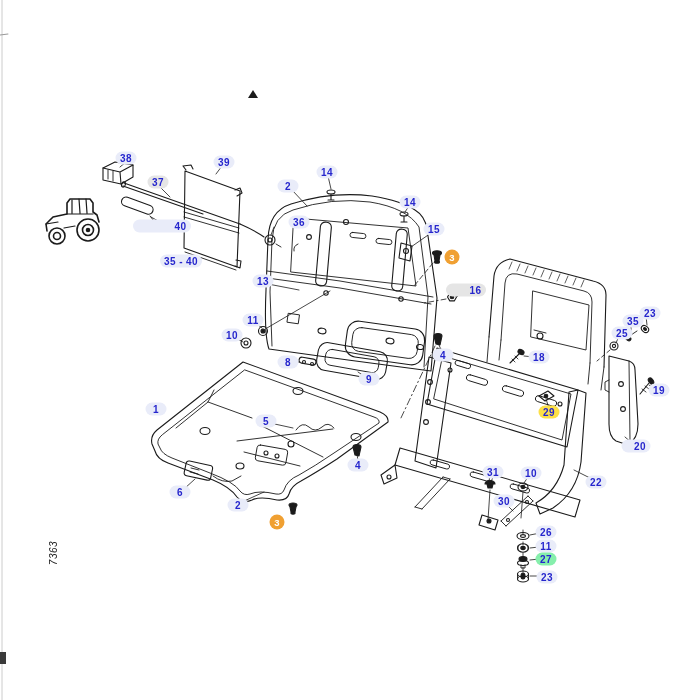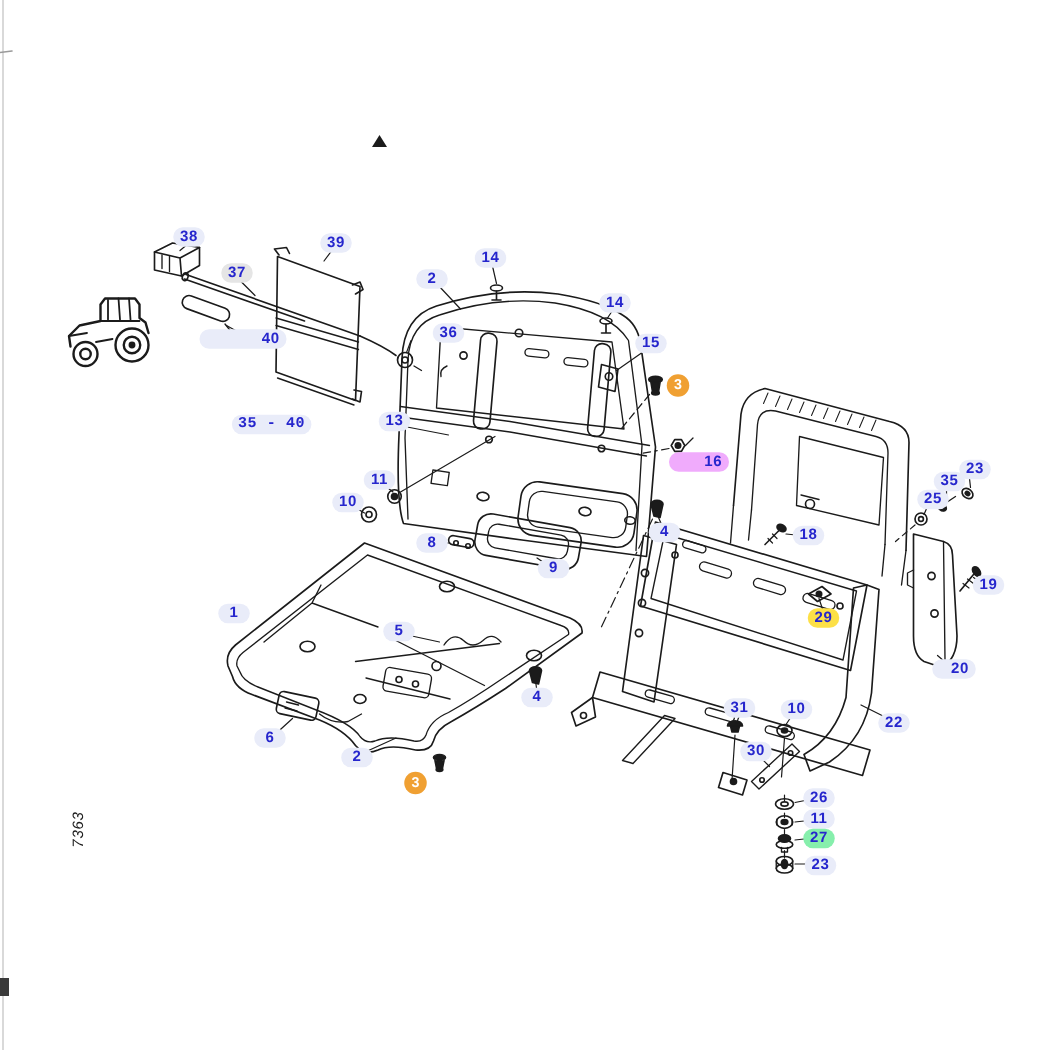--- a/index.html
+++ b/index.html
@@ -327,27 +327,27 @@
     </g>
   </g>
 </svg>
 
 <div style="position:absolute;left:0;top:0;width:700px;height:592px;border-radius:24px;">
       <div class="callout" style="left: 126px; top: 158px; background: rgb(233, 236, 249); color: rgb(38, 38, 205);">38</div>
       <div class="callout" style="left: 158px; top: 182px; background: #e5e5e5; color: rgb(38, 38, 205);">37</div>
       <div class="callout" style="left: 224px; top: 162px; background: rgb(233, 236, 249); color: rgb(38, 38, 205);">39</div>
       <div class="callout" style="left: 162px; top: 226px; background: rgb(233, 236, 249); color: rgb(38, 38, 205); padding-left: 41px;">40</div>
       <div class="callout" style="left: 275px; top: 222px; background: rgb(233, 236, 249); color: rgb(38, 38, 205); margin-left: 24px;">36</div>
-      <div class="callout" style="left: 181px; top: 283px; background: rgb(233, 236, 249); color: rgb(38, 38, 205); font-family: Liberation Mono, monospace;">35 - 40</div>
+      <div class="callout" style="left: 181px; top: 261px; background: rgb(233, 236, 249); color: rgb(38, 38, 205);">35 - 40</div>
       <div class="callout" style="left: 288px; top: 186px; background: rgb(233, 236, 249); color: rgb(38, 38, 205);">2</div>
       <div class="callout" style="left: 327px; top: 172px; background: rgb(233, 236, 249); color: rgb(38, 38, 205);">14</div>
       <div class="callout" style="left: 410px; top: 202px; background: rgb(233, 236, 249); color: rgb(38, 38, 205);">14</div>
       <div class="callout" style="left: 434px; top: 229px; background: rgb(233, 236, 249); color: rgb(38, 38, 205);">15</div>
       <div class="callout highlight" style="left: 452px; top: 257px; background: rgb(240, 160, 50); color: rgb(255, 255, 255);">3</div>
-      <div class="callout" style="left: 466px; top: 308px; background: #f0abfc; color: rgb(38, 38, 205); padding-left: 23px;">16</div>
+      <div class="callout" style="left: 466px; top: 290px; background: #e5e5e5; color: rgb(38, 38, 205); padding-left: 23px;">16</div>
       <div class="callout" style="left: 263px; top: 281px; background: rgb(233, 236, 249); color: rgb(38, 38, 205);">13</div>
       <div class="callout" style="left: 253px; top: 320px; background: rgb(233, 236, 249); color: rgb(38, 38, 205);">11</div>
       <div class="callout" style="left: 232px; top: 335px; background: rgb(233, 236, 249); color: rgb(38, 38, 205);">10</div>
       <div class="callout" style="left: 288px; top: 362px; background: rgb(233, 236, 249); color: rgb(38, 38, 205);">8</div>
       <div class="callout" style="left: 369px; top: 379px; background: rgb(233, 236, 249); color: rgb(38, 38, 205);">9</div>
       <div class="callout" style="left: 443px; top: 355px; background: rgb(233, 236, 249); color: rgb(38, 38, 205);">4</div>
       <div class="callout" style="left: 156px; top: 409px; background: rgb(233, 236, 249); color: rgb(38, 38, 205);">1</div>
       <div class="callout" style="left: 266px; top: 421px; background: rgb(233, 236, 249); color: rgb(38, 38, 205);">5</div>
       <div class="callout" style="left: 180px; top: 492px; background: rgb(233, 236, 249); color: rgb(38, 38, 205);">6</div>
       <div class="callout" style="left: 238px; top: 505px; background: rgb(233, 236, 249); color: rgb(38, 38, 205);">2</div>

